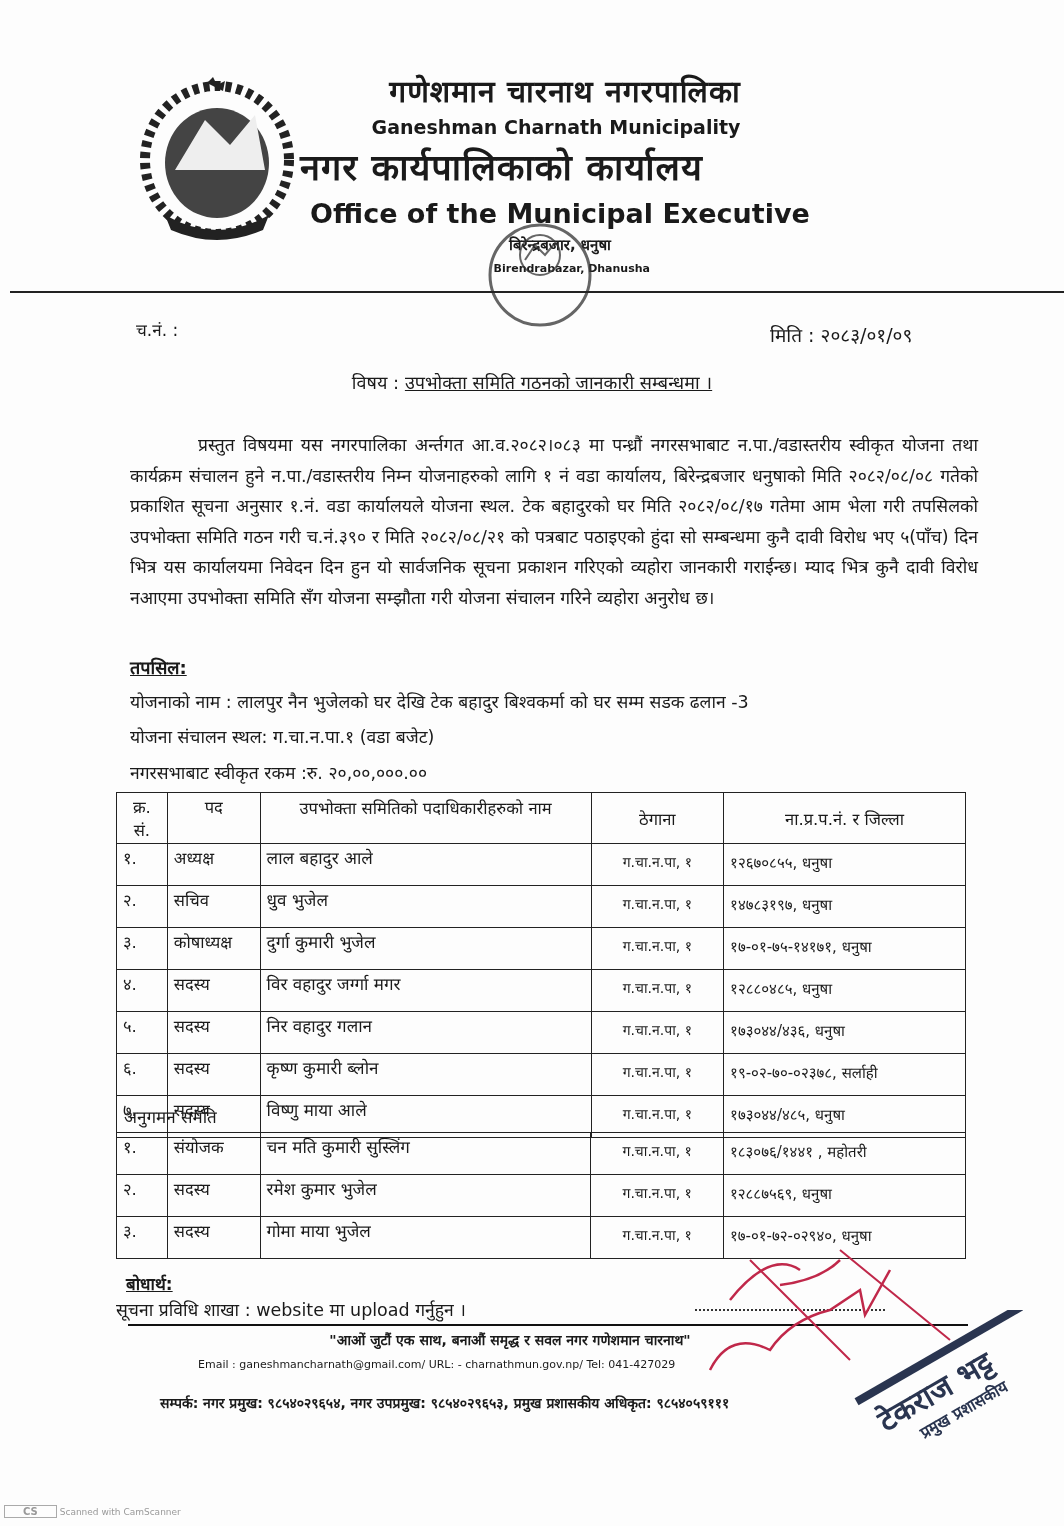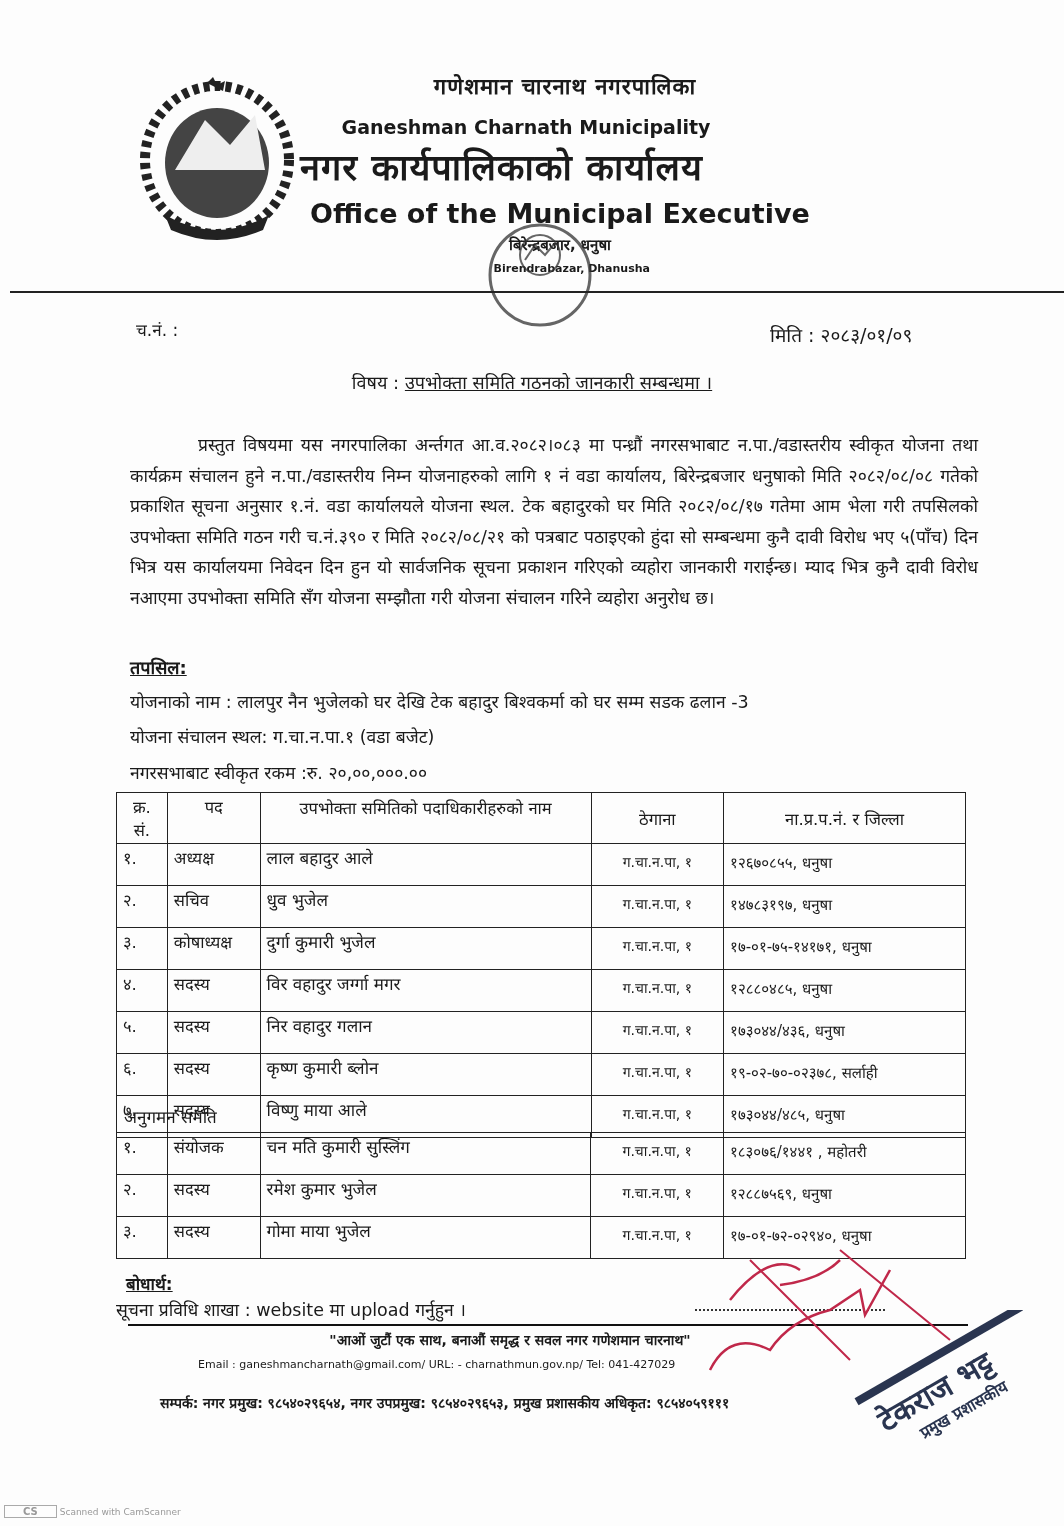--- a/index.html
+++ b/index.html
@@ -3,22 +3,22 @@
 <meta charset="utf-8">
 <style>
   html, body { margin:0; padding:0; }
   body {
     width:1064px; height:1526px; background:#fdfdfd; position:relative; overflow:hidden;
     font-family:"DejaVu Sans", "Liberation Sans", sans-serif; color:#1a1a1a;
   }
   .abs { position:absolute; }
   
   .logo { left:135px; top:75px; width:165px; height:165px; }
-  .h-np1 { left:330px; top:70px; width:470px; text-align:center; font-size:22px; font-weight:bold; letter-spacing:1px; }
-  .h-en1 { left:316px; top:116px; width:420px; text-align:center; font-size:19px; font-weight:bold; }
+  .h-np1 { left:330px; top:70px; width:470px; text-align:center; font-size:30px; font-weight:bold; letter-spacing:1px; }
+  .h-en1 { left:346px; top:116px; width:420px; text-align:center; font-size:19px; font-weight:bold; }
   .h-np2 { left:300px; top:142px; width:520px; font-size:36px; font-weight:bold; letter-spacing:1px; }
   .h-en2 { left:300px; top:198px; width:520px; text-align:center; font-size:27px; font-weight:bold; }
   .h-np3 { left:470px; top:234px; width:180px; text-align:center; font-size:15px; font-weight:bold; }
   .h-en3 { left:470px; top:262px; width:180px; text-align:right; font-size:11px; font-weight:bold; }
   .rule1 { left:10px; top:291px; width:1054px; height:0; border-top:2px solid #222; }
   .seal { left:475px; top:215px; width:130px; height:130px; opacity:0.75; }
   .refno { left:136px; top:318px; font-size:17px; }
   .date { left:770px; top:322px; font-size:19px; }
   .subject { left:0; top:370px; width:1064px; text-align:center; font-size:18px; }
   .subject .u { text-decoration:underline; }

